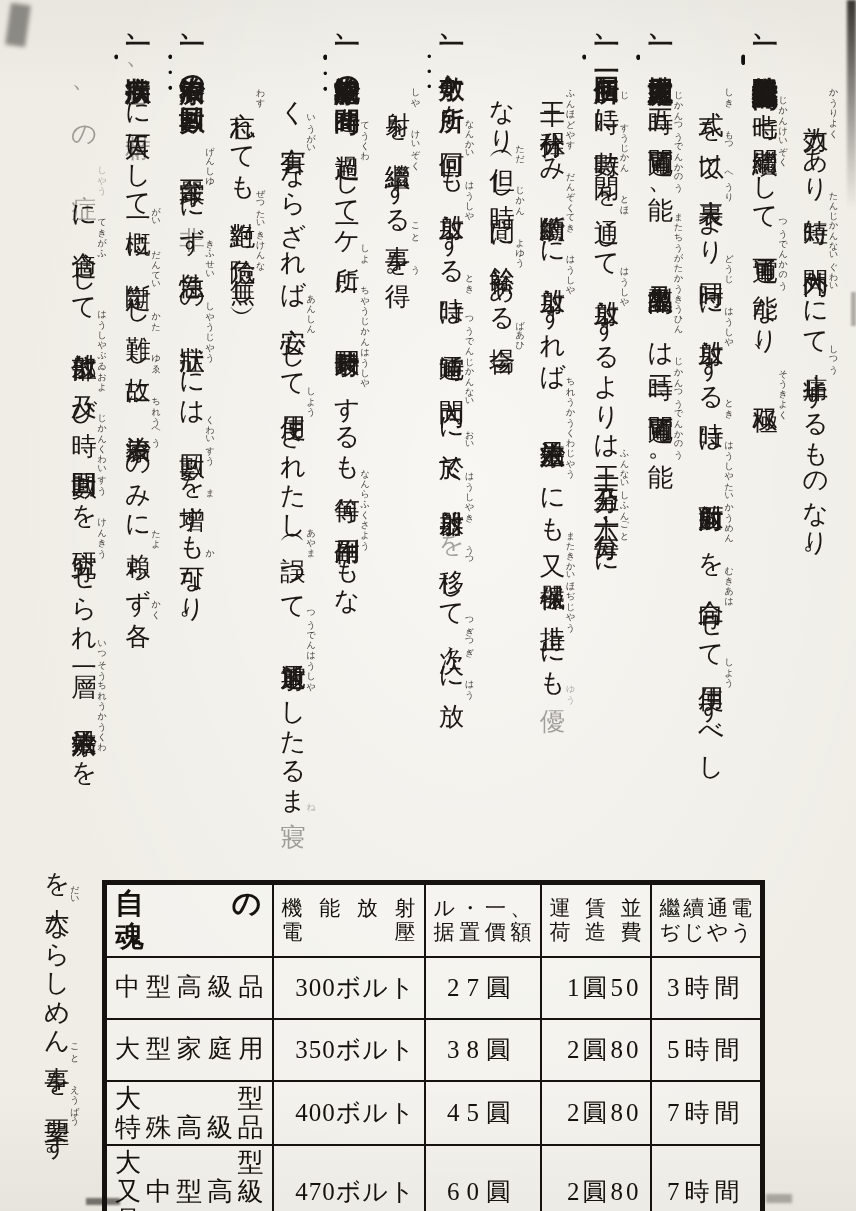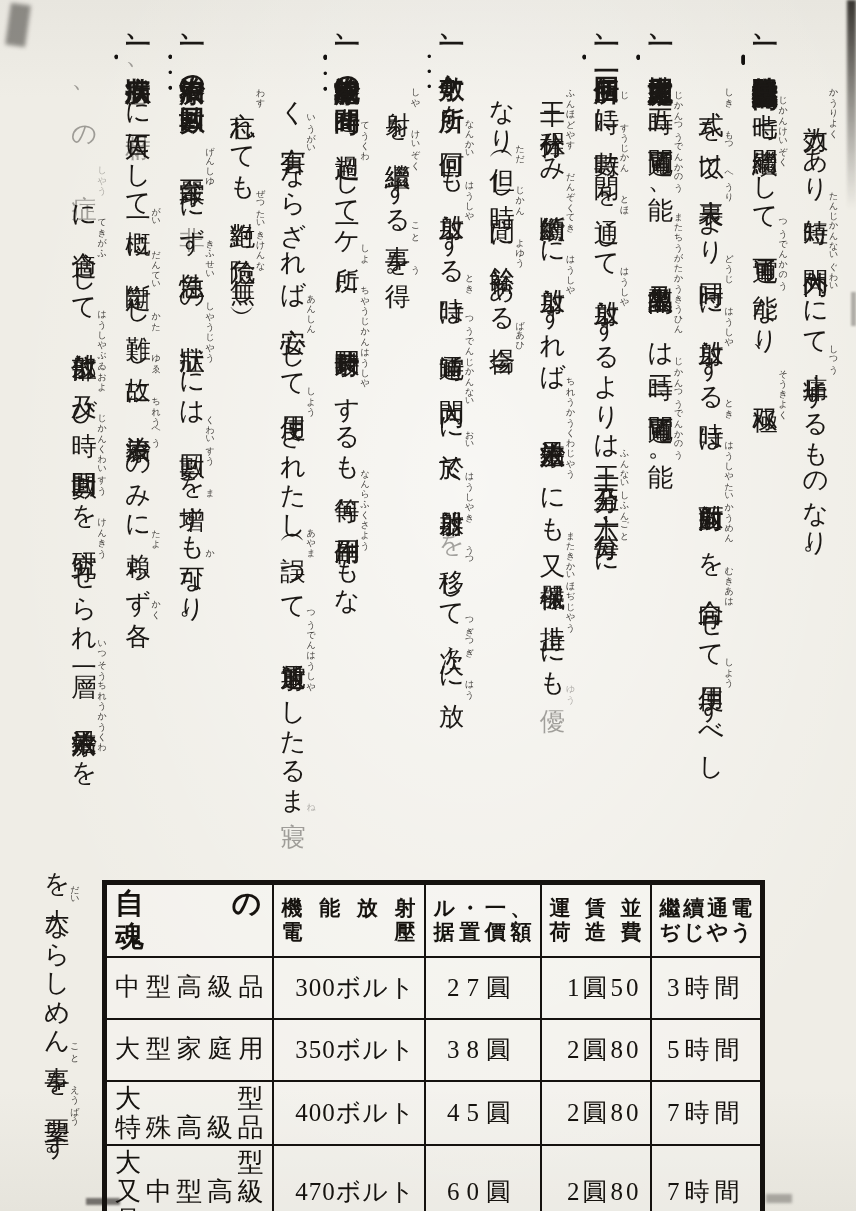--- a/index.html
+++ b/index.html
@@ -46,21 +46,21 @@
     border:2.5px solid #15120f; padding:2px 8px; vertical-align:middle;
     font-weight:normal; color:#16130f;
   }
   table.price{border:5px solid #15120f;}
   .c-name{width:168px;} .c-volt{width:152px;} .c-price{width:116px;}
   .c-freight{width:110px;} .c-time{width:112px;}
   .hrow th{height:58px;}
   .drow td{height:56px;margin-top:9px;}
   .jline{text-align:justify;text-align-last:justify;-moz-text-align-last:justify;line-height:1.15;}
   .h-big{font-size:29px;font-weight:bold;letter-spacing:2px;}
-  .h-sm{font-size:21px;font-weight:bold;}
+  .h-sm{font-size:21px;font-weight:normal;}
   .cell-name{font-size:25px;text-align:left;}
   .cell-name .two{font-size:26px;line-height:1.12;}
   .cell-volt{font-size:25px;text-align:right;padding-left:12px;letter-spacing:1px;}
   .cell-price{font-size:25px;text-align:center;letter-spacing:7px;border-radius:10px;}
   .cell-freight{font-size:25px;text-align:right;letter-spacing:3px;}
   .cell-time{font-size:25px;text-align:center;letter-spacing:5px;}
   
   .smudge{position:absolute;pointer-events:none;}
   .sm-right{right:0;top:0;width:9px;height:210px;
     background:linear-gradient(180deg,rgba(25,22,18,.85),rgba(25,22,18,.15) 80%,transparent);

